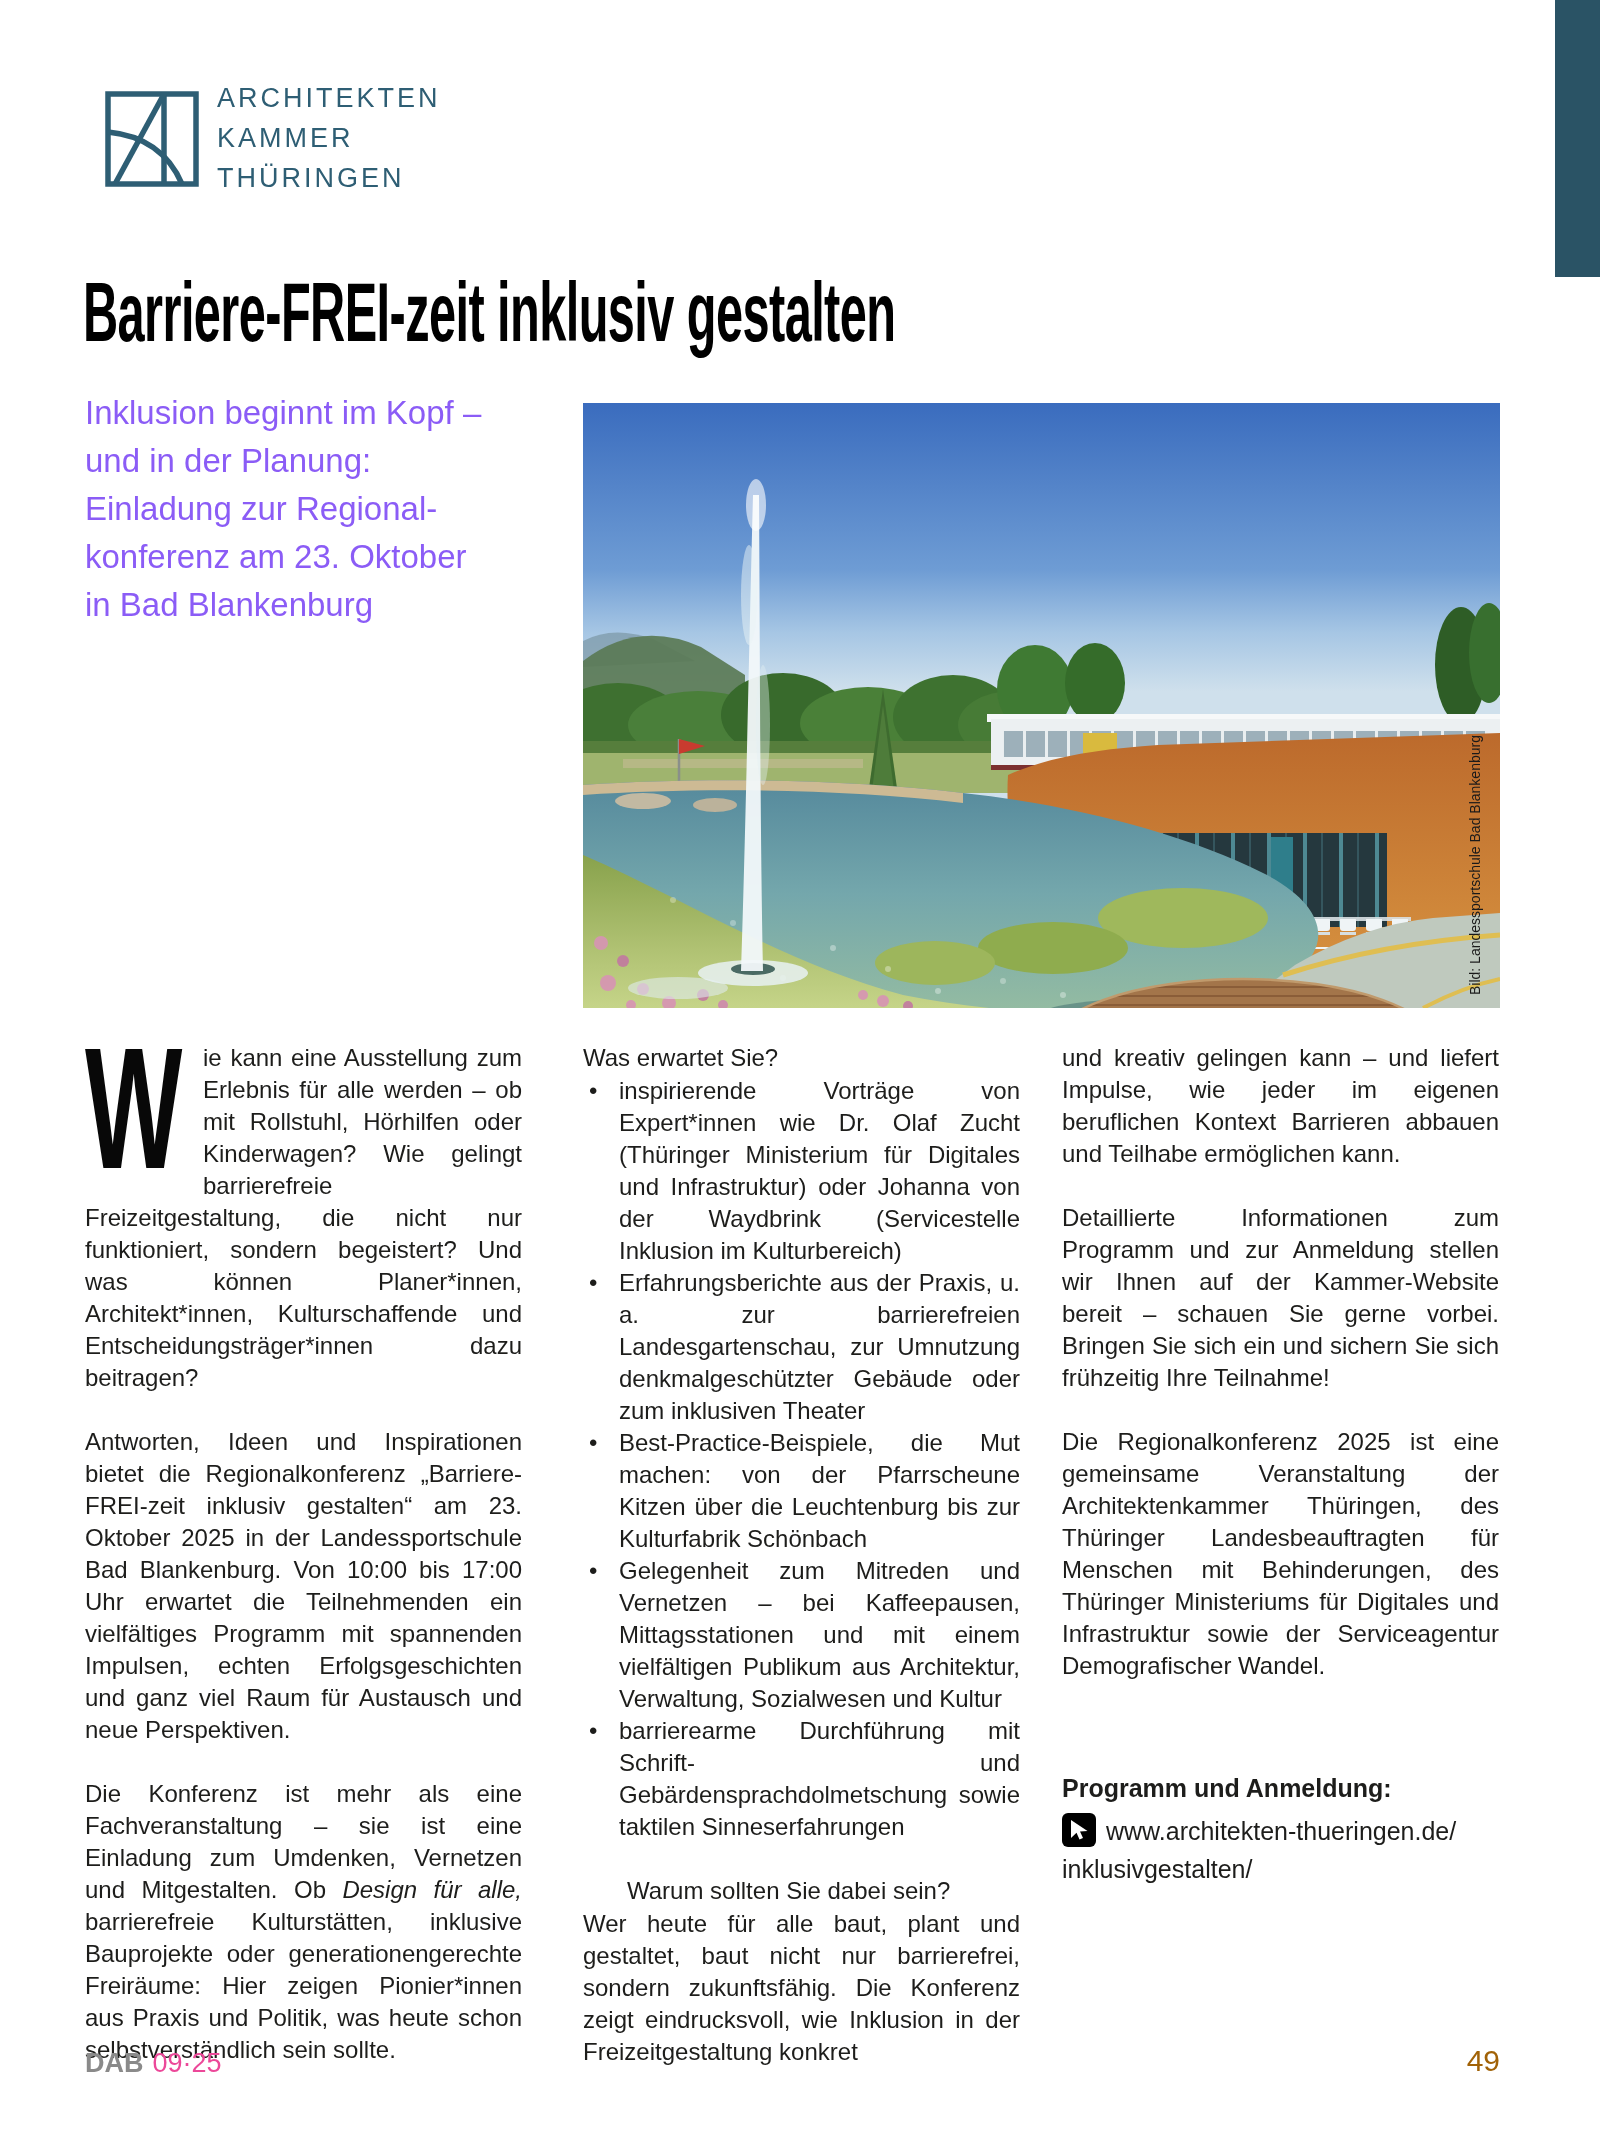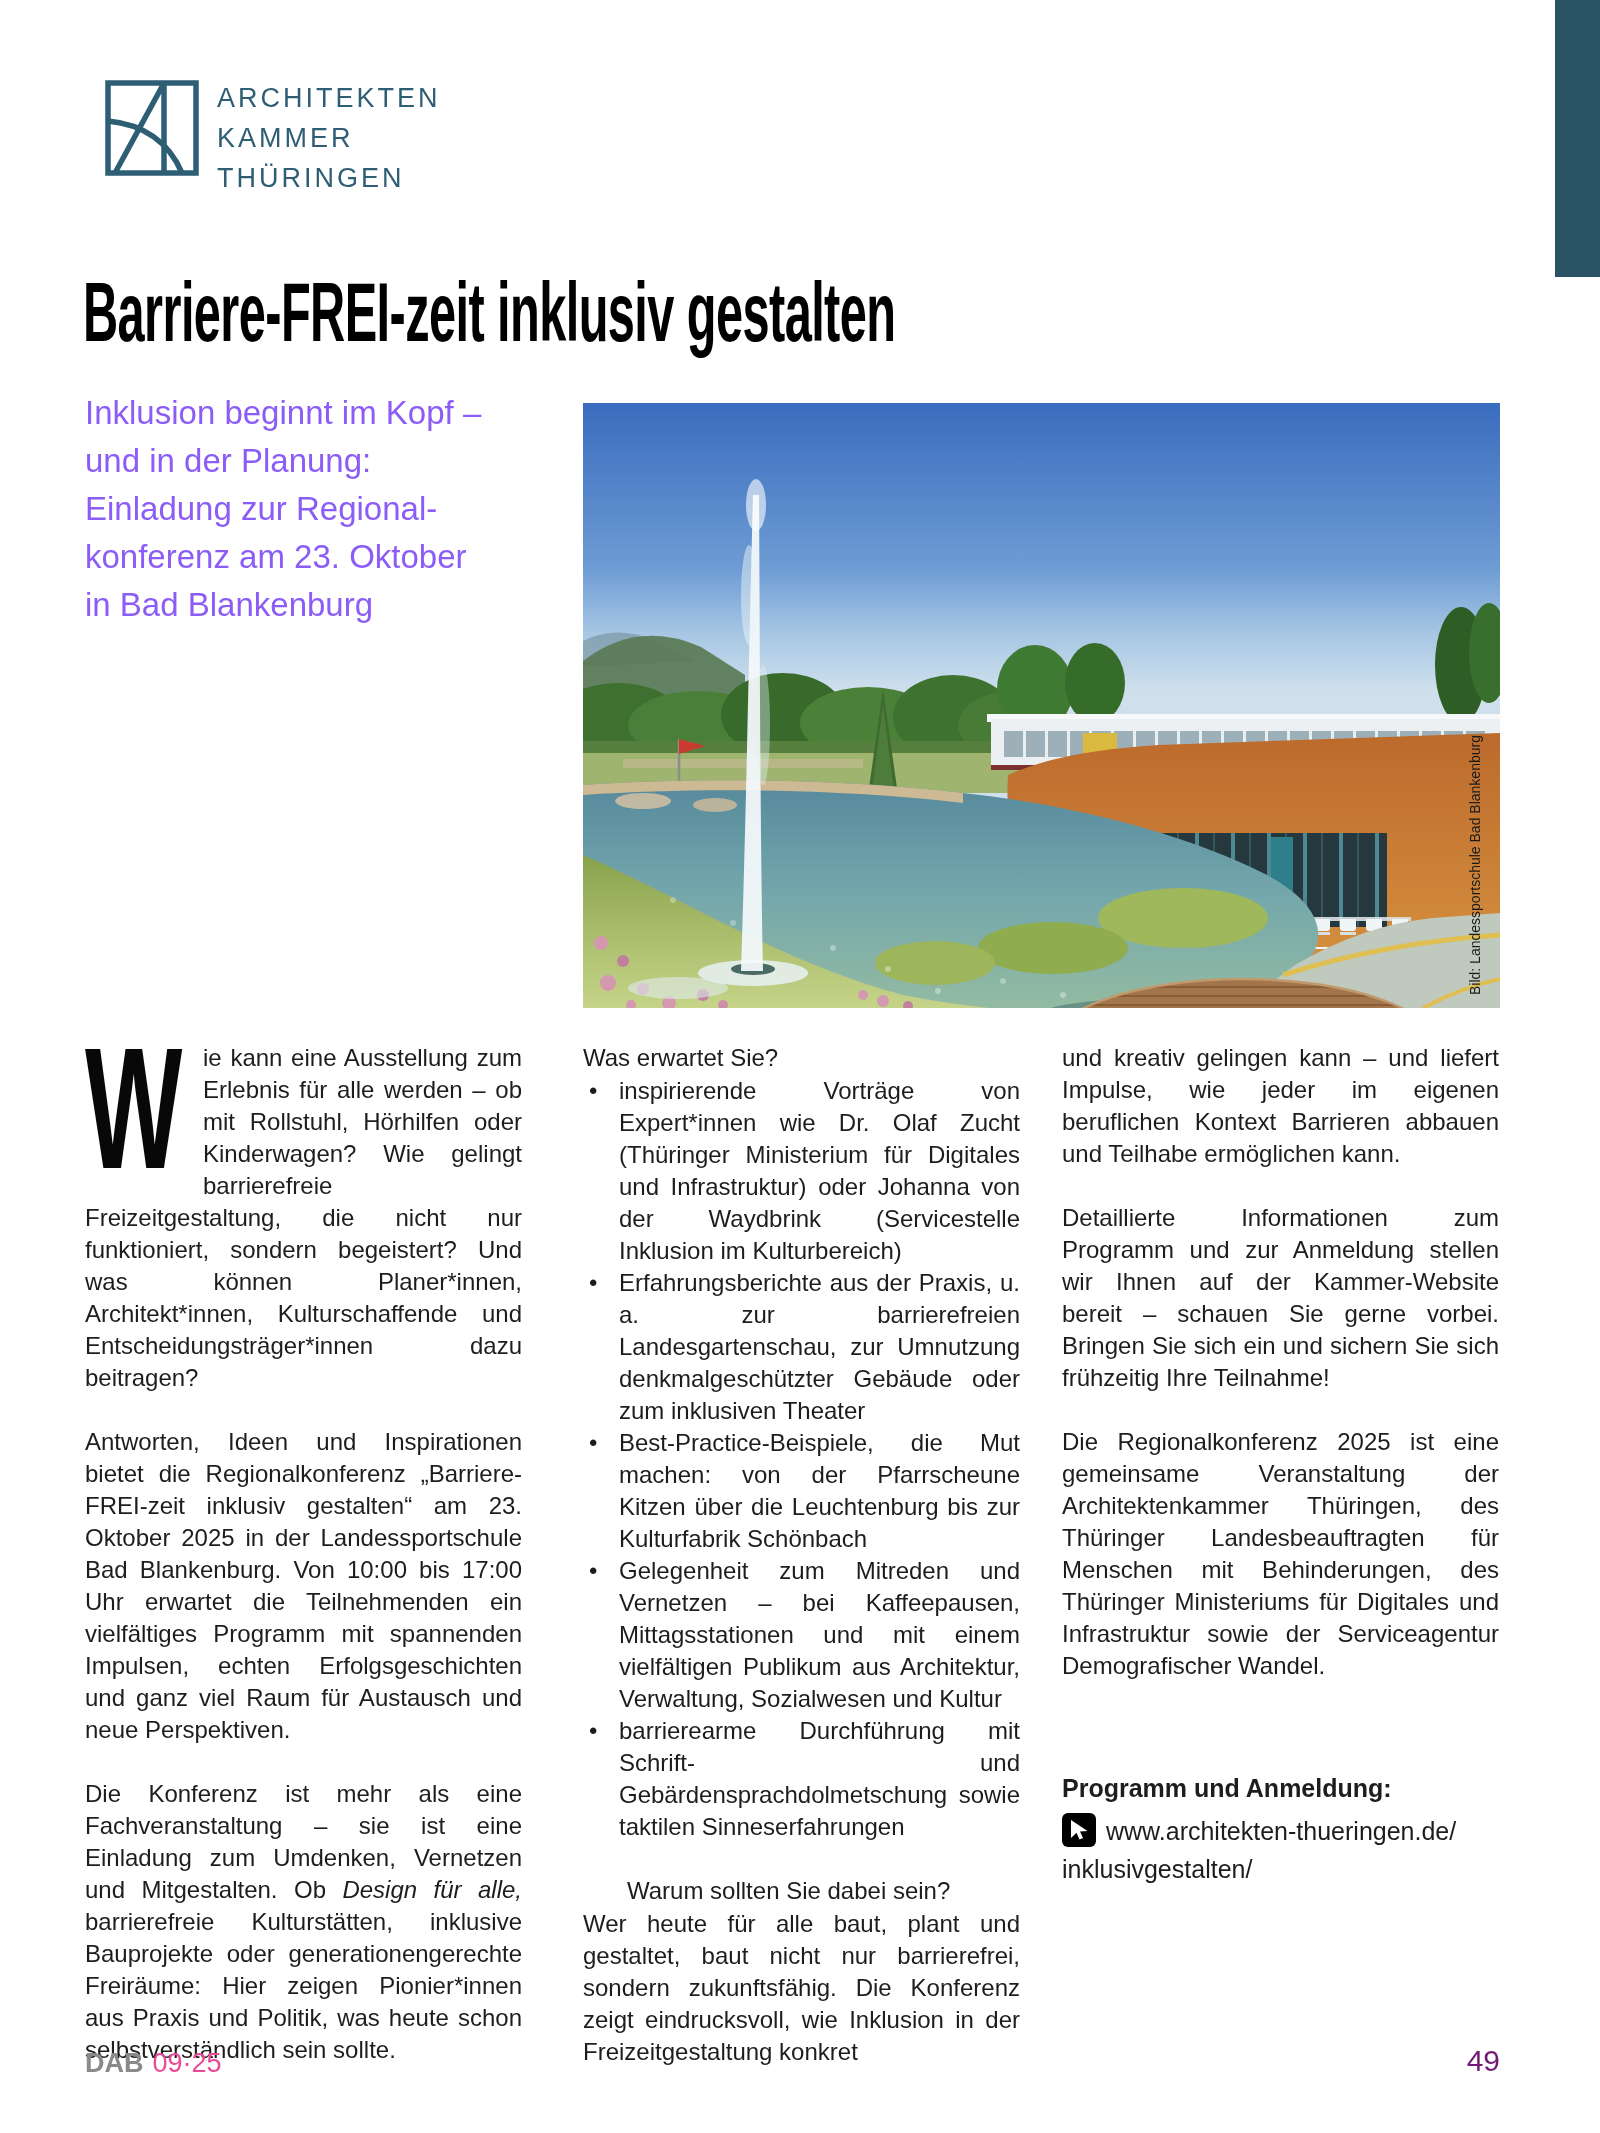--- a/index.html
+++ b/index.html
@@ -3,21 +3,21 @@
 <meta charset="utf-8">
 <style>
   html,body { margin:0; padding:0; background:#ffffff; }
   .page {
     position:relative; width:1600px; height:2133px; background:#ffffff;
     font-family:"Liberation Sans", sans-serif; color:#1d1d1b; overflow:hidden;
   }
   .teal-bar { position:absolute; left:1555px; top:0; width:45px; height:277px; background:#2A5365; }
 
   
-  .brand { position:absolute; left:105px; top:76px; display:flex; }
+  .brand { position:absolute; left:105px; top:76px; display:flex;align-items:center; }
   .logo-mark { width:94px; height:96px; margin-top:4px; }
   .brand-text { margin-left:18px; padding-top:2px; }
   .brand-text div {
     font-size:27px; line-height:40px; letter-spacing:3px;
     color:#2E5E74; font-weight:400;
   }
 
   
   .headline {
     position:absolute; left:83px; top:270px; margin:0;
@@ -62,21 +62,21 @@
   .program { margin-top:88px; text-align:left; }
   .program-label { font-weight:bold; font-size:25px; line-height:36px; }
   .program-url-row { margin-top:6px; font-weight:normal; font-size:25px; line-height:38px; }
   .link-icon { display:inline-block; width:34px; height:34px; vertical-align:-7px; margin-right:10px; }
   .program-url { white-space:pre-line; }
 
   
   .footer-left { position:absolute; left:85px; top:2048px; font-size:27px; color:#8A8A8A; }
   .footer-left .mag { font-weight:bold; }
   .footer-left .issue { margin-left:9px; font-weight:400; color:#ec4899; }
-  .page-num { position:absolute; right:100px; top:2044px; font-size:30px; color:#701a75; }
+  .page-num { position:absolute; right:100px; top:2044px; font-size:30px; color:#a16207; }
 </style>
 </head>
 <body>
 
 <div class="page">
 
   <div class="teal-bar"></div>
 
   <div class="brand">
     <span class="logo-mark">

